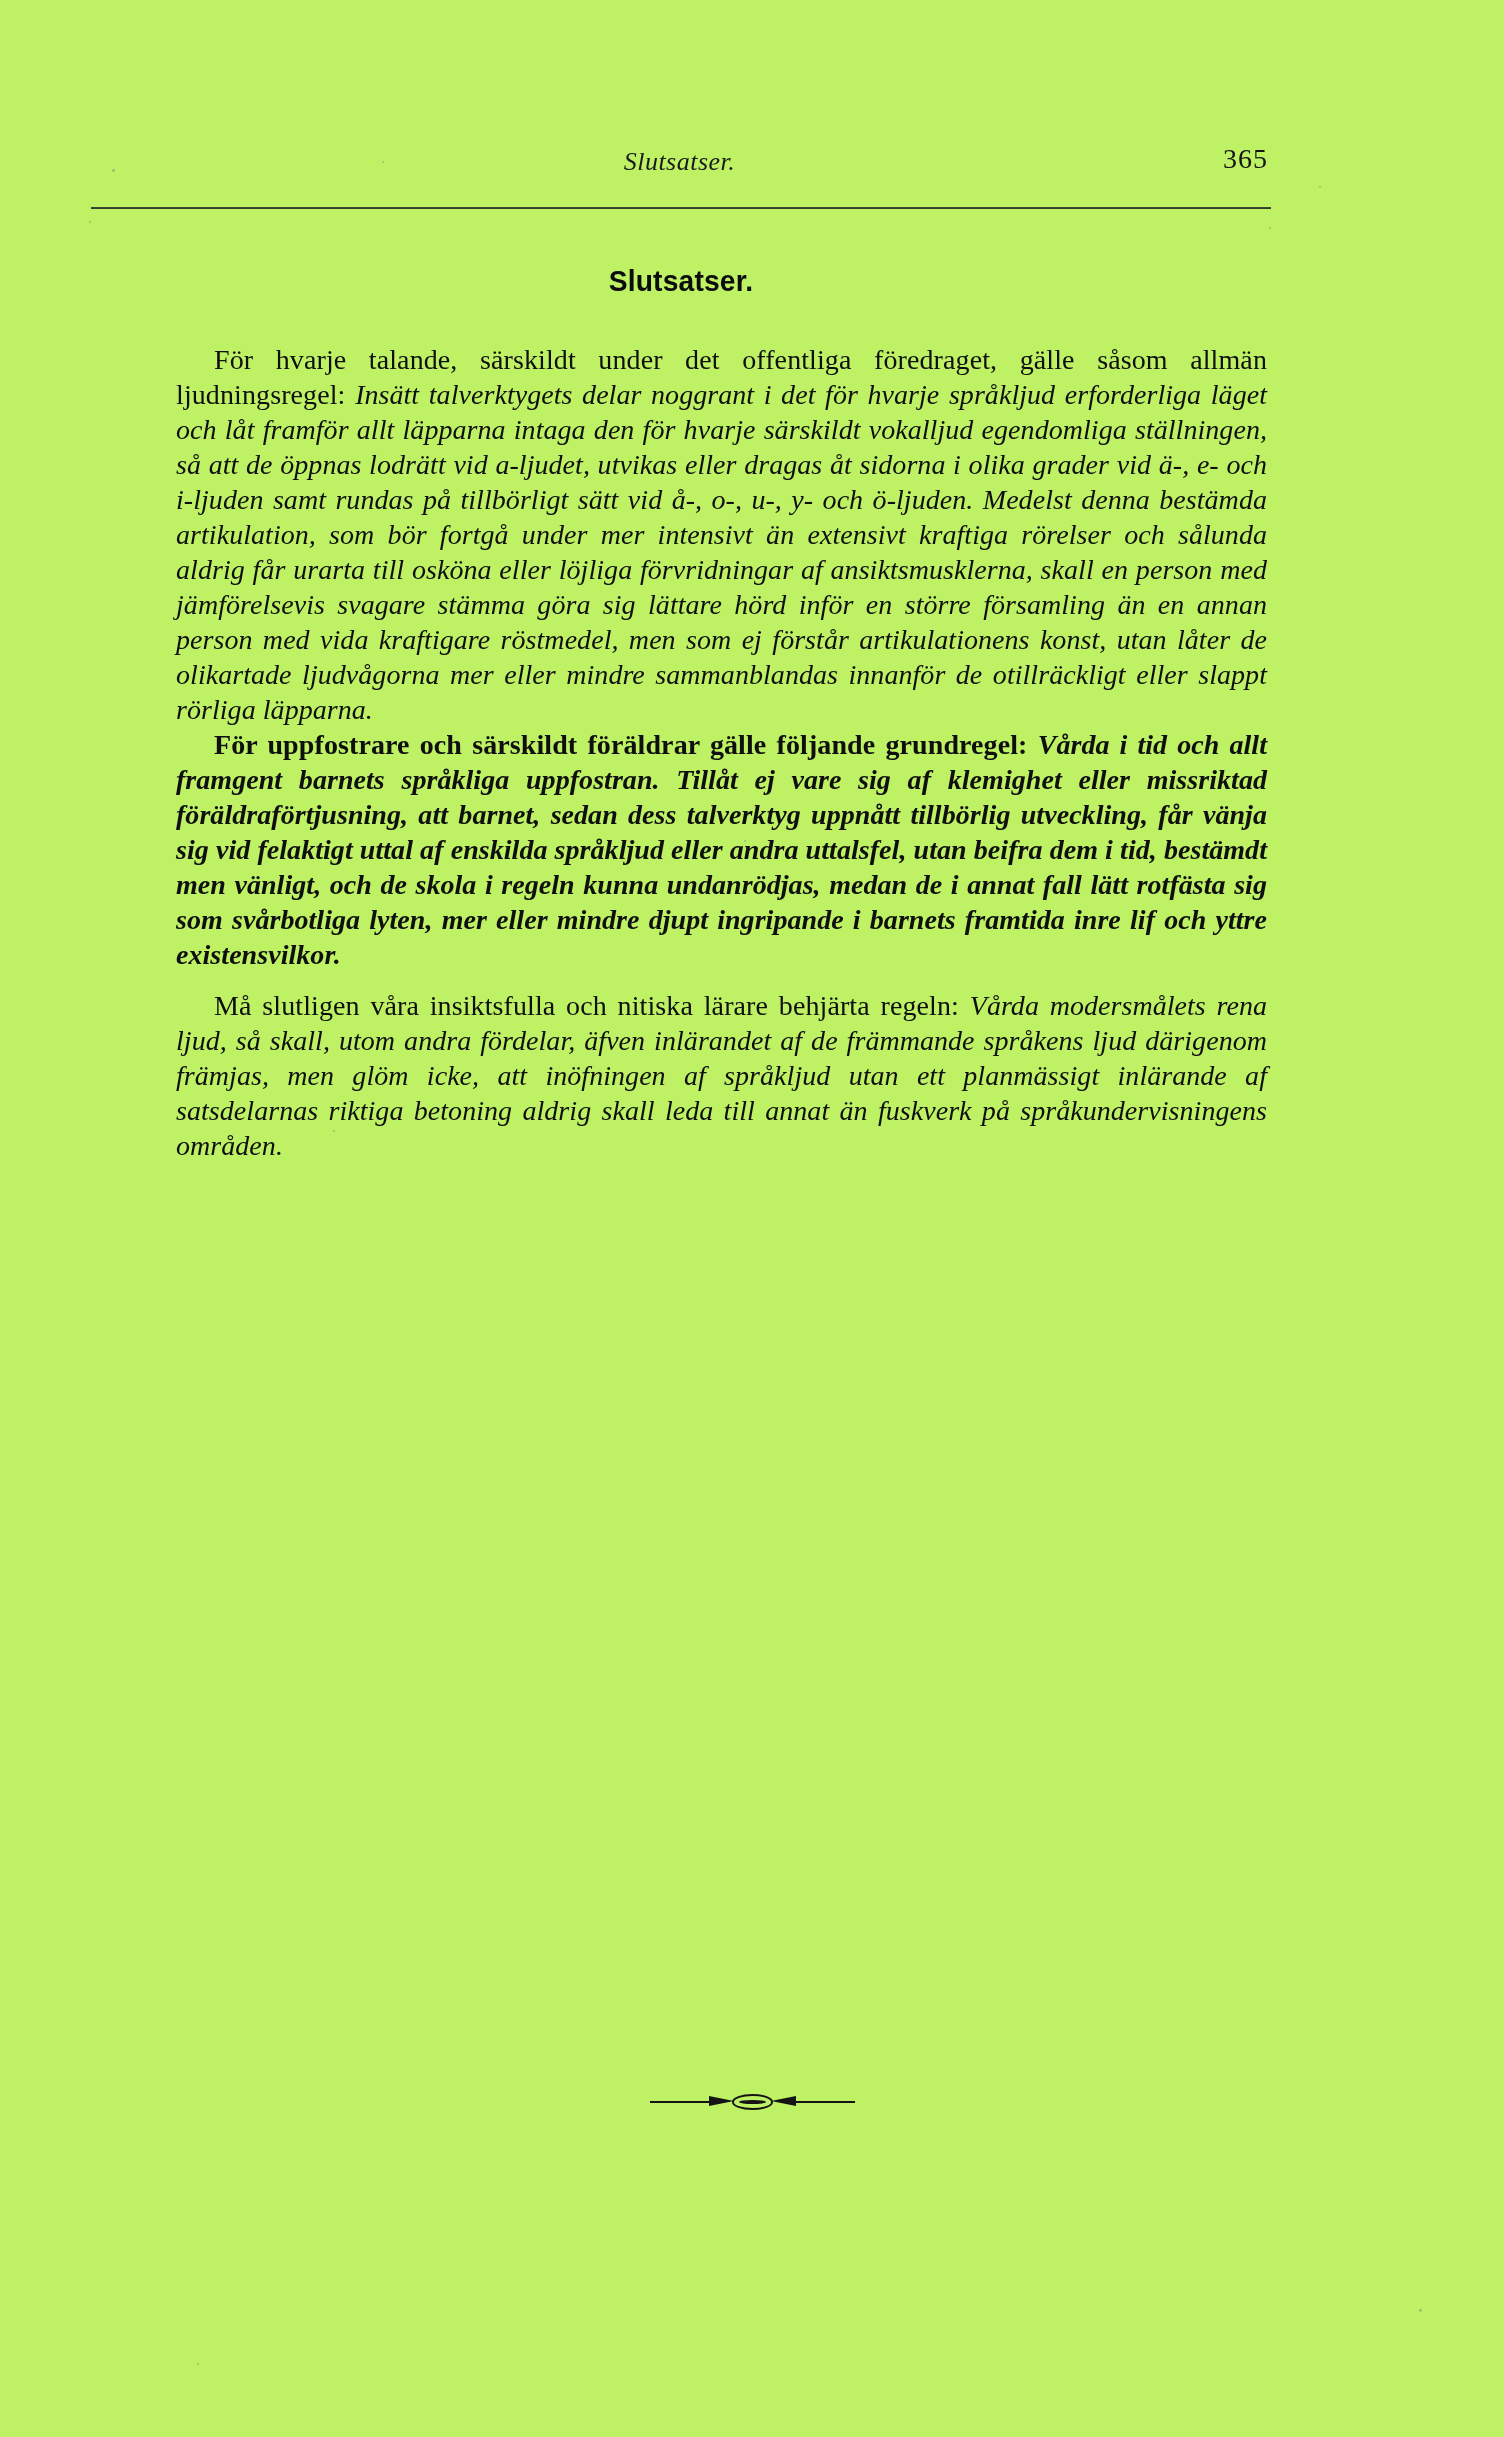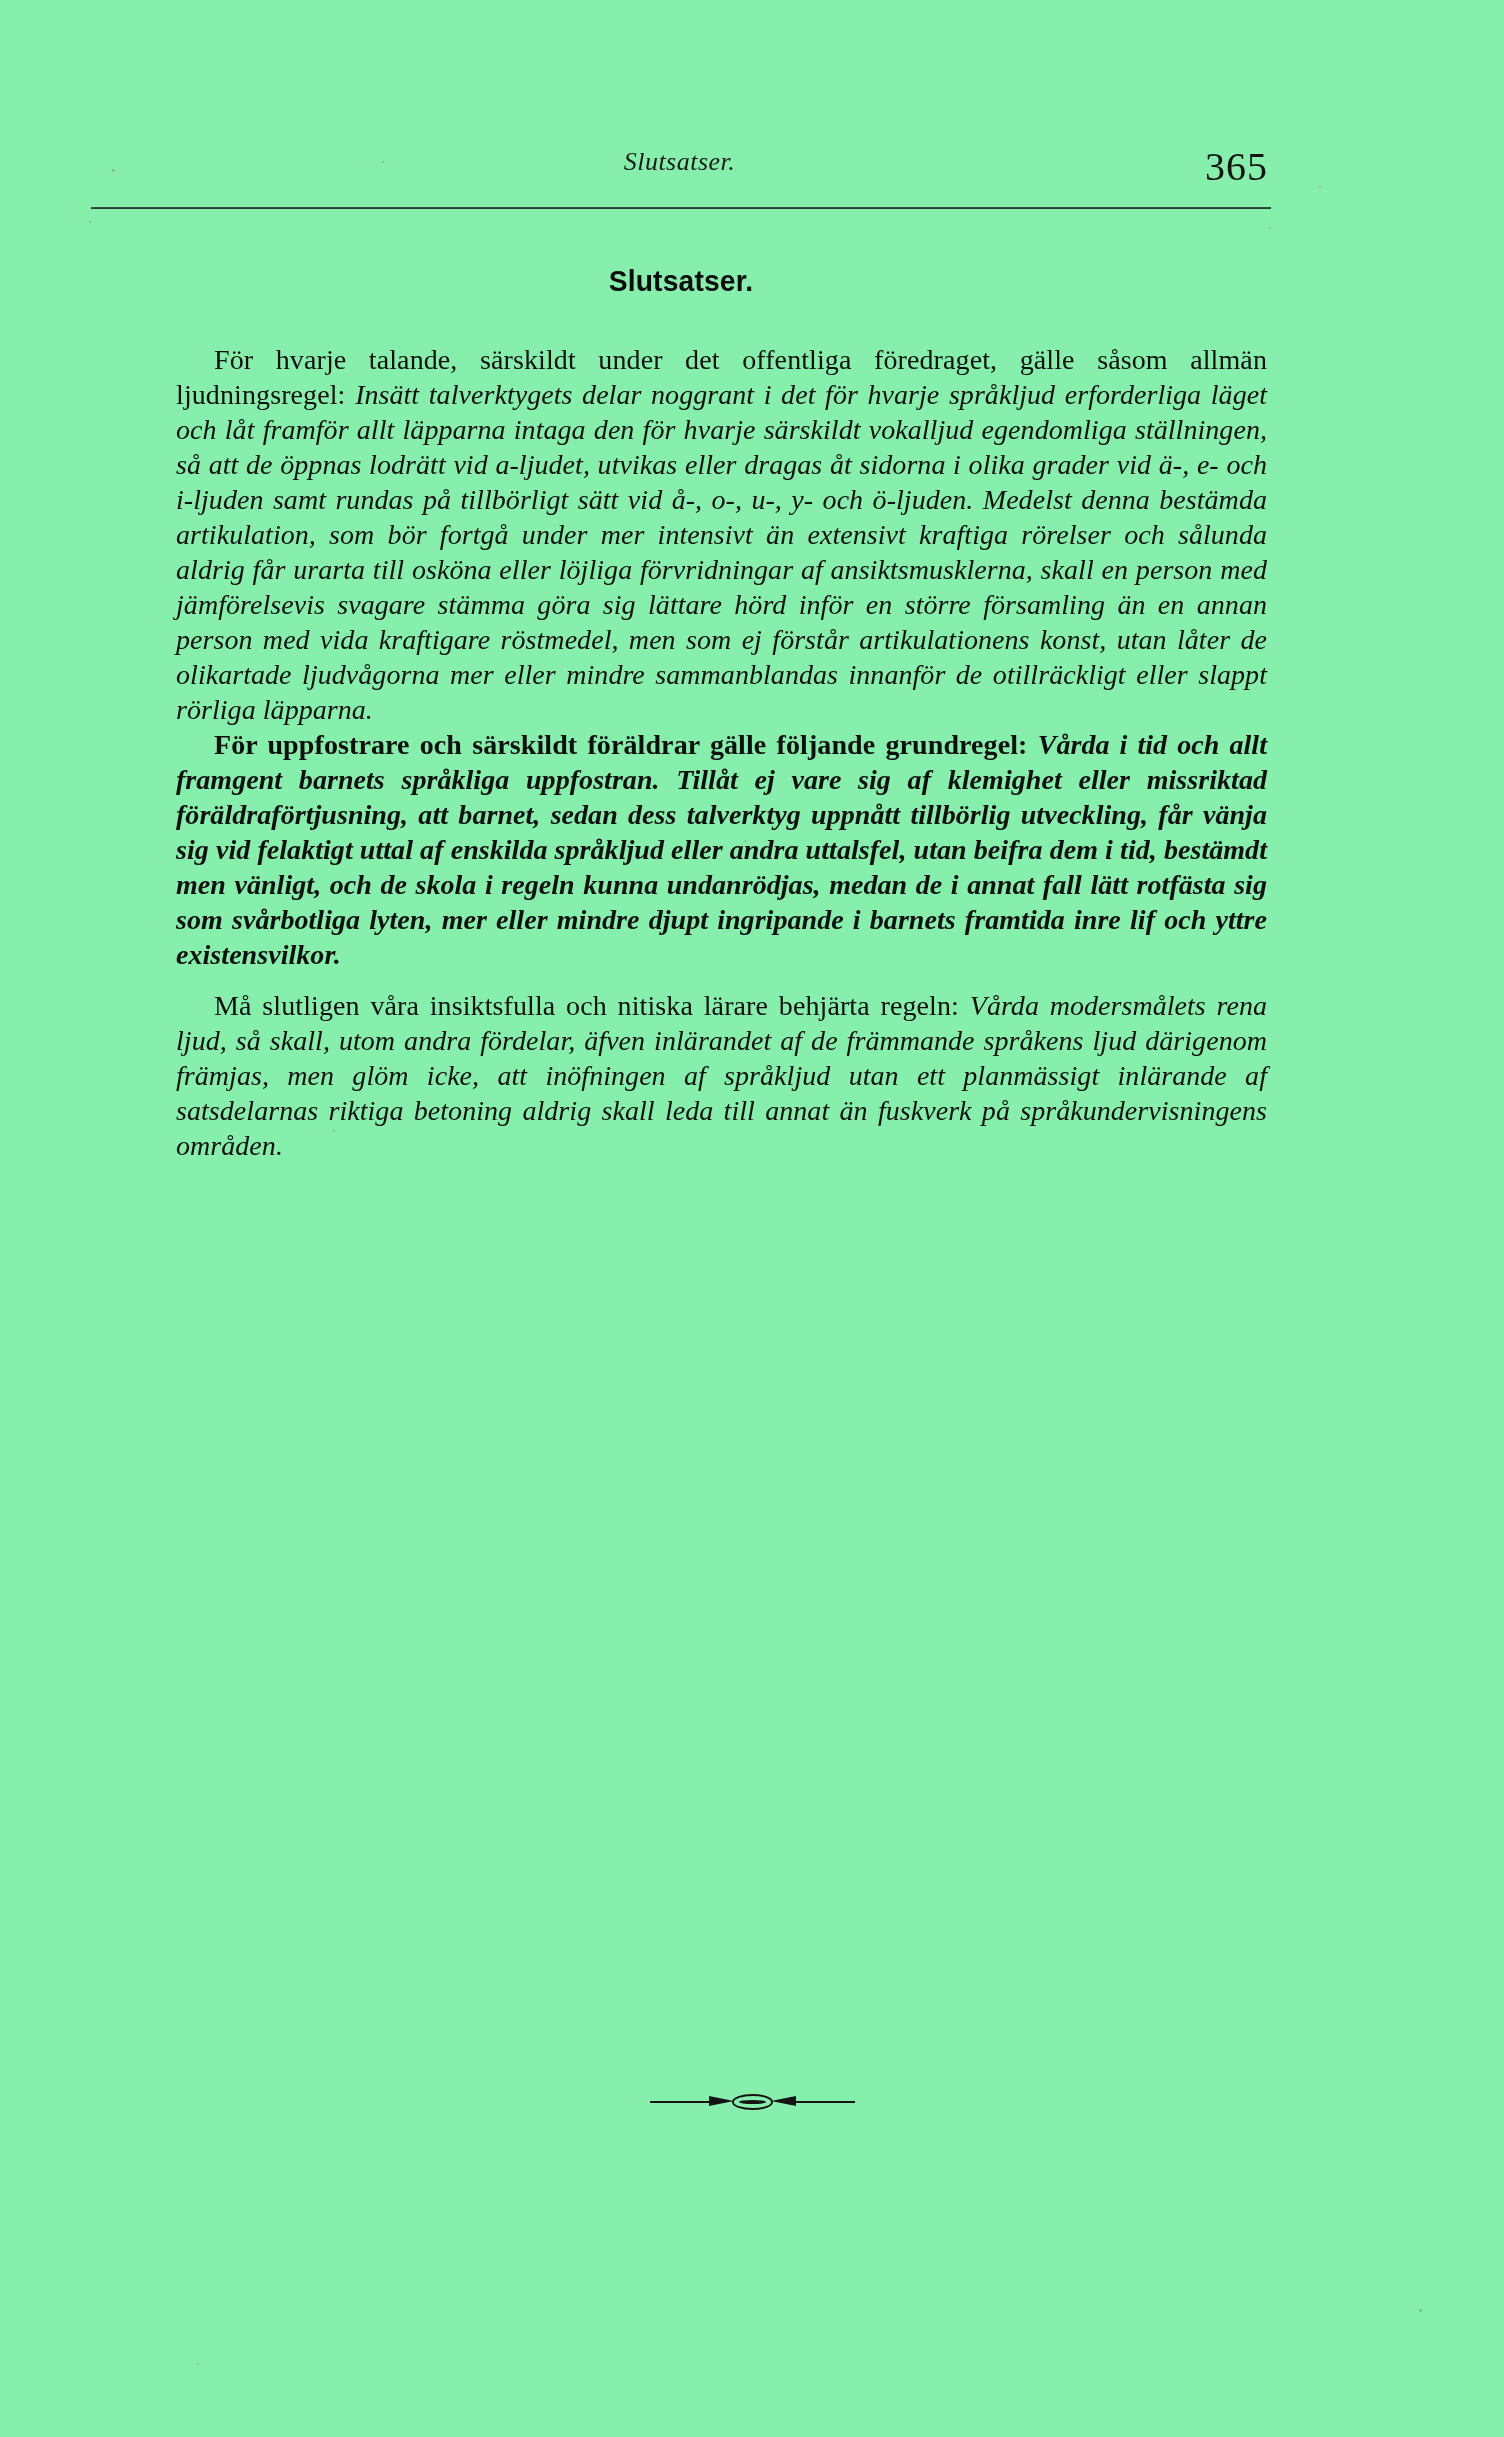--- a/index.html
+++ b/index.html
@@ -5,21 +5,21 @@
   html, body {
     margin: 0;
     padding: 0;
     background: #ffffff;
   }
 
   #page {
     position: relative;
     width: 1505px;
     height: 2438px;
-    background: #86efac;
+    background: #bef264;
     overflow: hidden;
     font-family: "Liberation Serif", "DejaVu Serif", serif;
     color: #111111;
     box-sizing: border-box;
   }
 
   
   .speck {
     position: absolute;
     background: #8d8d8d;
@@ -43,21 +43,21 @@
     text-align: center;
     font-style: italic;
     font-size: 26px;
     letter-spacing: 0.5px;
     color: #1a1a1a;
   }
   .runhead-folio {
     position: absolute;
     right: 0;
     top: -3.9px;
-    font-size: 40px;
+    font-size: 28px;
     letter-spacing: 1px;
     color: #141414;
   }
 
   .head-rule {
     position: absolute;
     left: 91px;
     top: 207px;
     width: 1180px;
     height: 2px;

